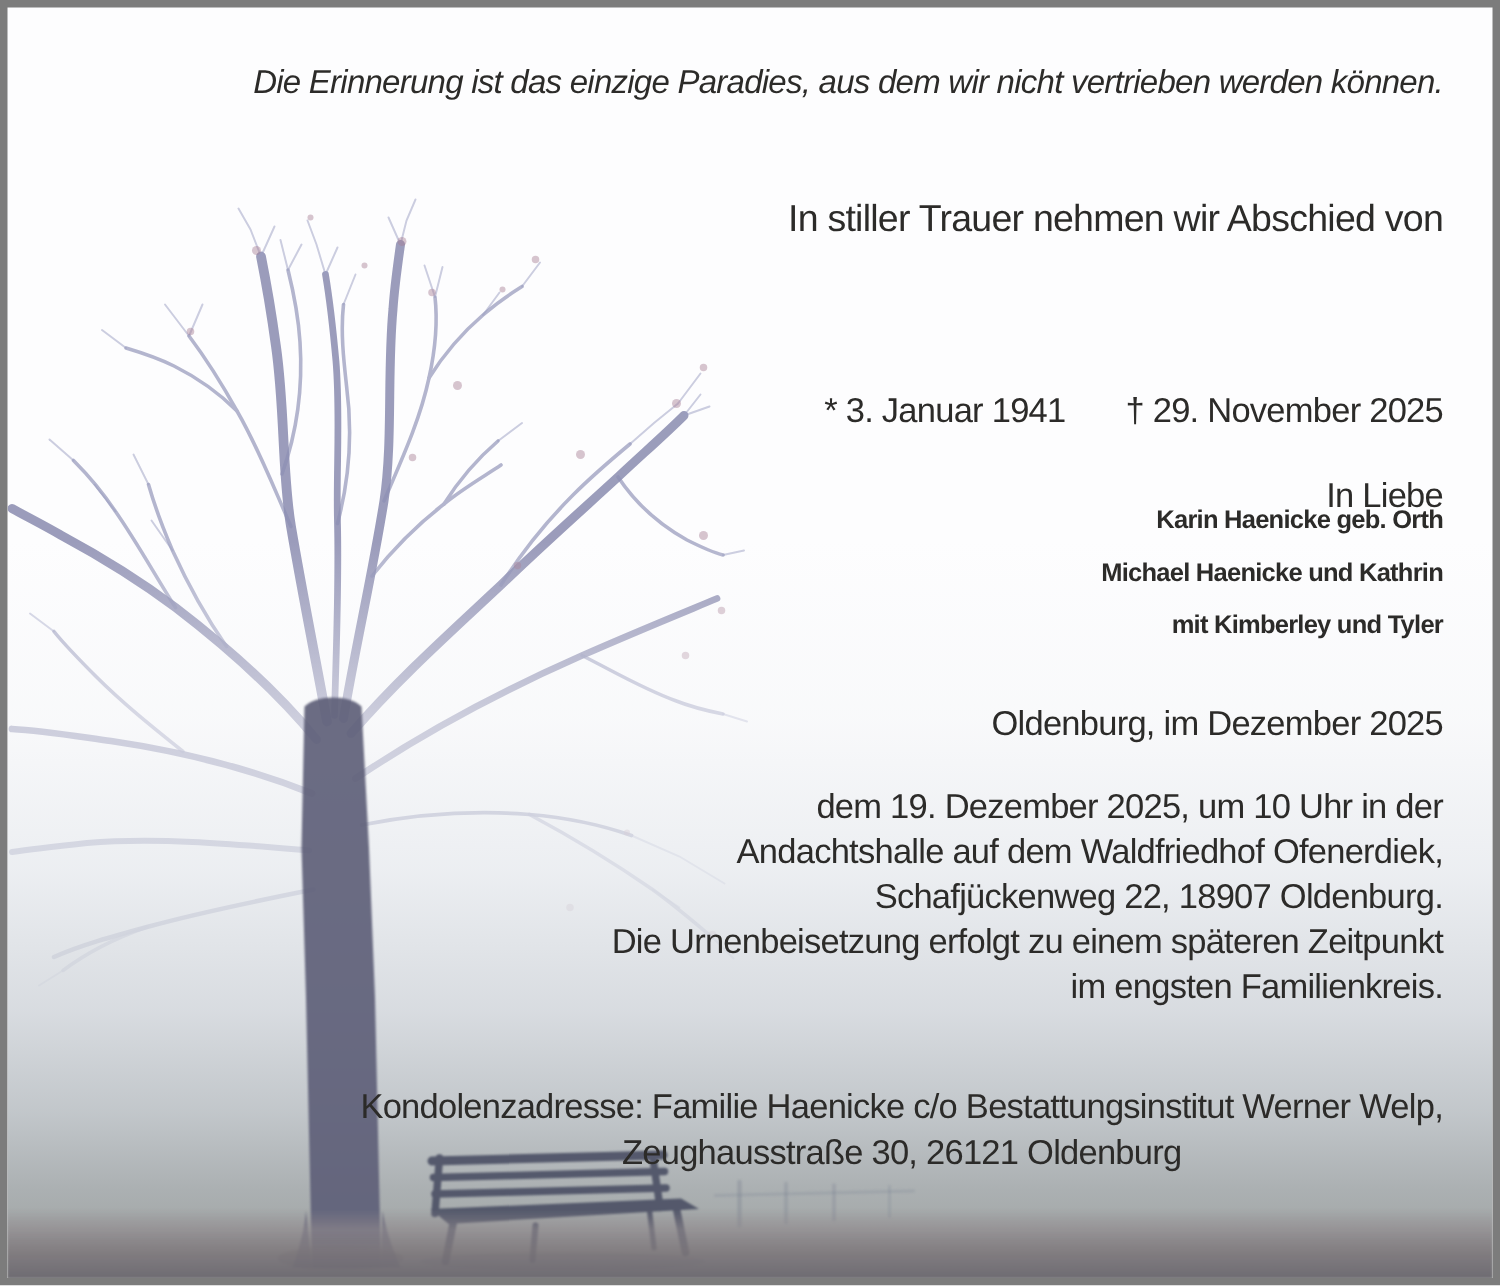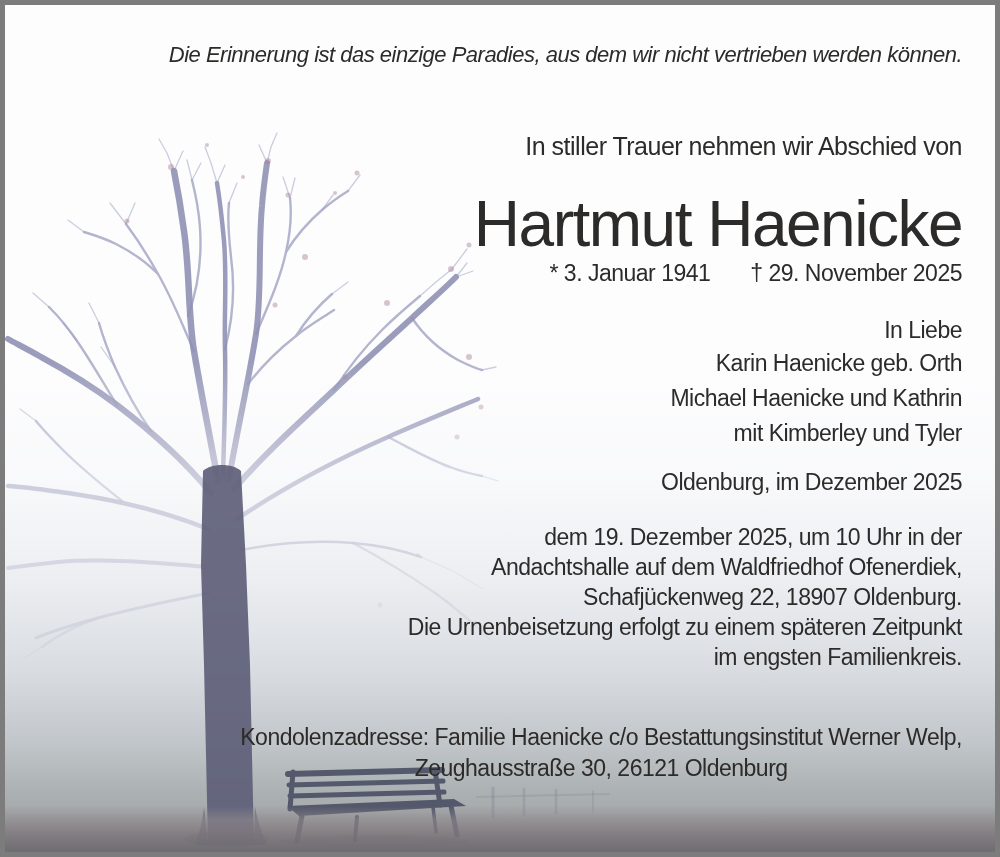--- a/index.html
+++ b/index.html
@@ -45,21 +45,21 @@
   }
   
   .t{position:absolute;right:33px;text-align:right;letter-spacing:-0.5px;white-space:nowrap;}
   .quote{top:37px;font-size:22px;font-style:italic;}
   .author{top:76px;font-size:22px;}
   .intro{top:127px;font-size:25px;}
   .name{top:182px;font-size:64px;letter-spacing:-1.5px;font-weight:400;}
   .dates{top:255px;font-size:23px;}
   .dates .gap{display:inline-block;width:40px;}
   .inliebe{top:312px;font-size:23px;}
-  .mourners{top:341px;font-size:23px;line-height:35px;font-weight:400;}
+  .mourners{top:324px;font-size:17px;line-height:35px;font-weight:700;}
   .placedate{top:464px;font-size:23px;}
   .funeral{top:517px;font-size:23px;line-height:30px;}
   .condolence{top:717px;font-size:23px;line-height:31px;text-align:center;}
 </style>
 </head>
 <body>
 
 <div id="ad">
 
   <svg class="art" width="1000" height="857" viewBox="0 0 1000 857" style="filter:blur(0.5px)">
@@ -183,21 +183,20 @@
       <path d="M551,785 L551,808" stroke-width="2.5" opacity="0.24"></path>
       <path d="M588,786 L588,806" stroke-width="2" opacity="0.2"></path>
       <path d="M472,792 L604,789" stroke-width="2" opacity="0.2"></path>
     </g>
   </svg>
 
   <div class="ground"></div>
 
   <div class="t quote">Die Erinnerung ist das einzige Paradies, aus dem wir nicht vertrieben werden können.</div>
   <div class="t intro">In stiller Trauer nehmen wir Abschied von</div>
-  <div class="t name">Hartmut Haenicke</div>
 
   <div class="t dates">
     <span>* 3. Januar 1941</span><span class="gap"></span><span>† 29. November 2025</span>
   </div>
 
   <div class="t inliebe">In Liebe</div>
 
   <div class="t mourners">
     <div>Karin Haenicke geb. Orth</div>
     <div>Michael Haenicke und Kathrin</div>

